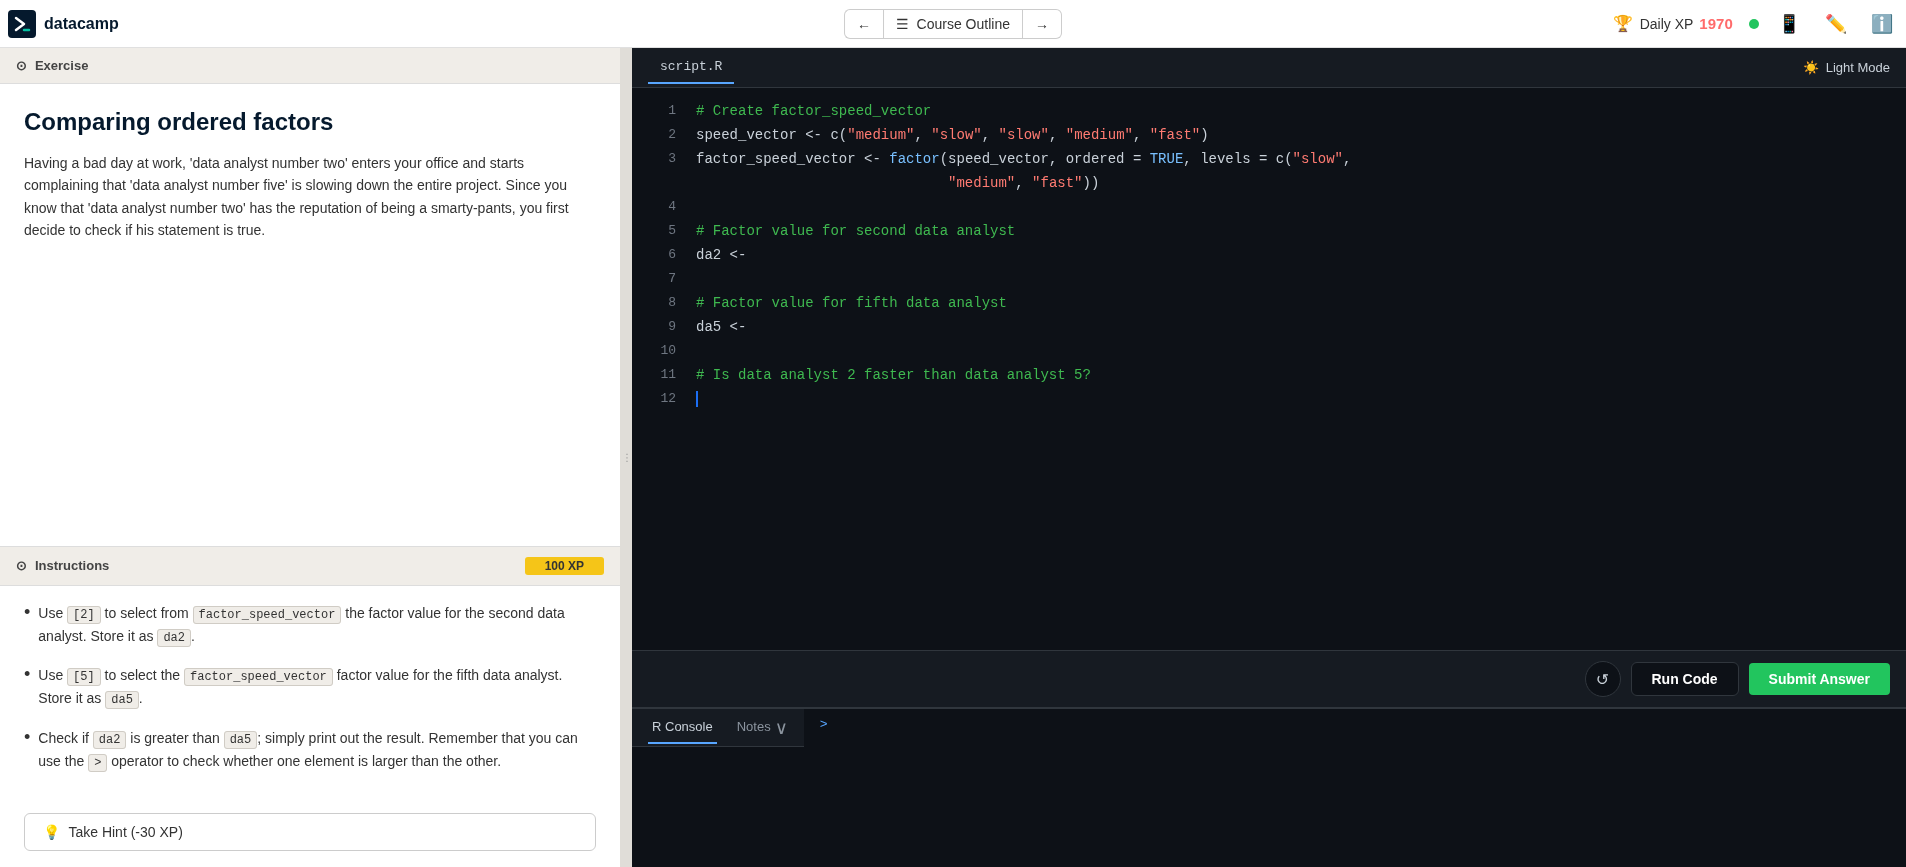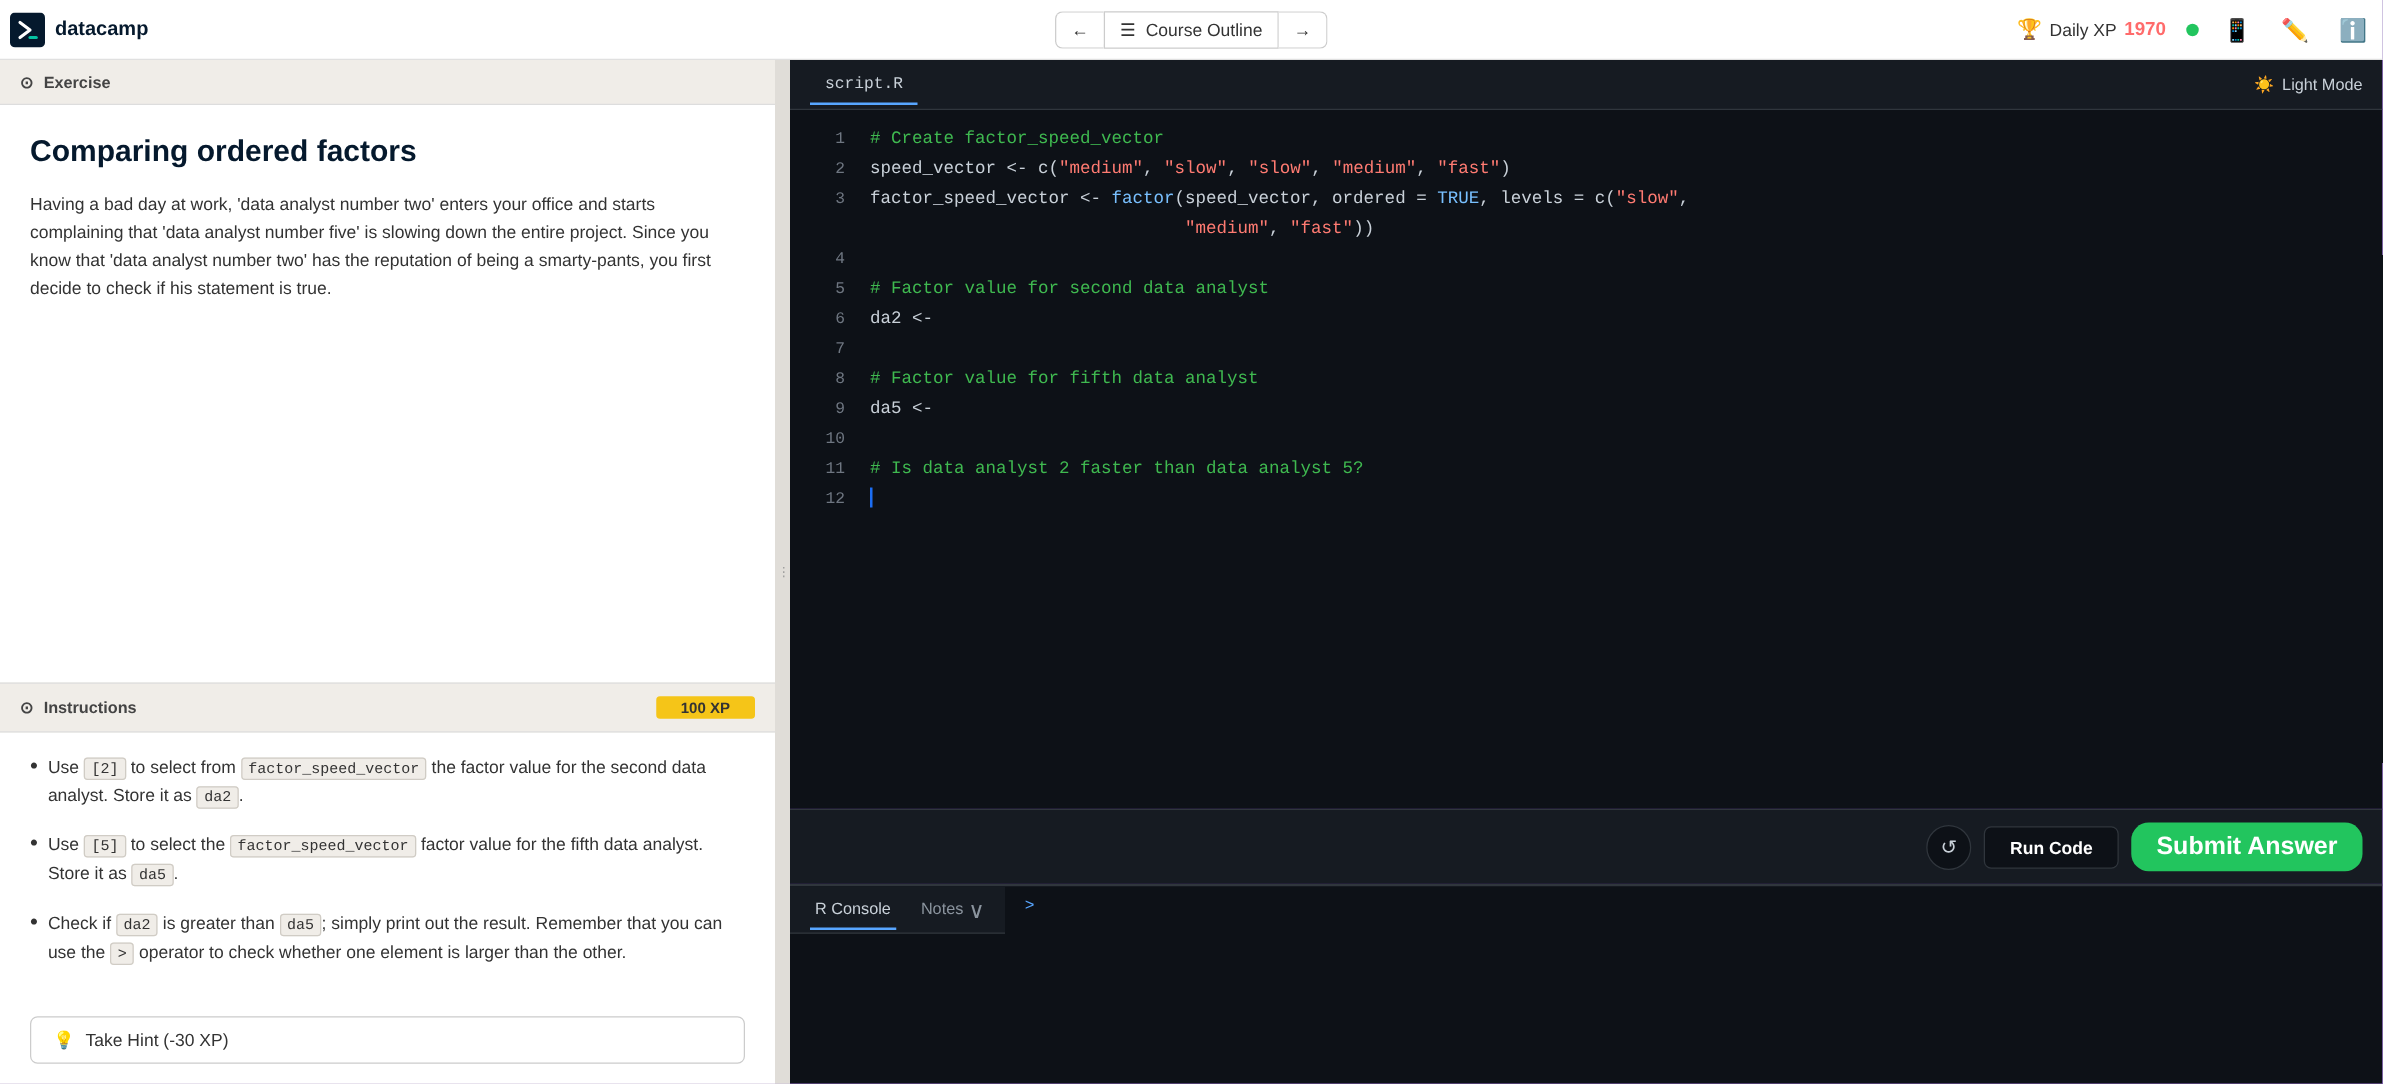--- a/index.html
+++ b/index.html
@@ -285,23 +285,23 @@
       border-radius: 6px;
       cursor: pointer;
       font-size: 14px;
       font-weight: 600;
     }
     .submit-btn {
       background: #22c55e;
       border: none;
       color: #fff;
       padding: 8px 20px;
-      border-radius: 14px;
-      cursor: pointer;
-      font-size: 20px;
+      border-radius: 4px;
+      cursor: pointer;
+      font-size: 14px;
       font-weight: 700;
     }
 
     
     .console-panel {
       background: #0d1117;
       border-top: 2px solid #30363d;
       height: 160px;
       display: flex;
       flex-direction: row;

